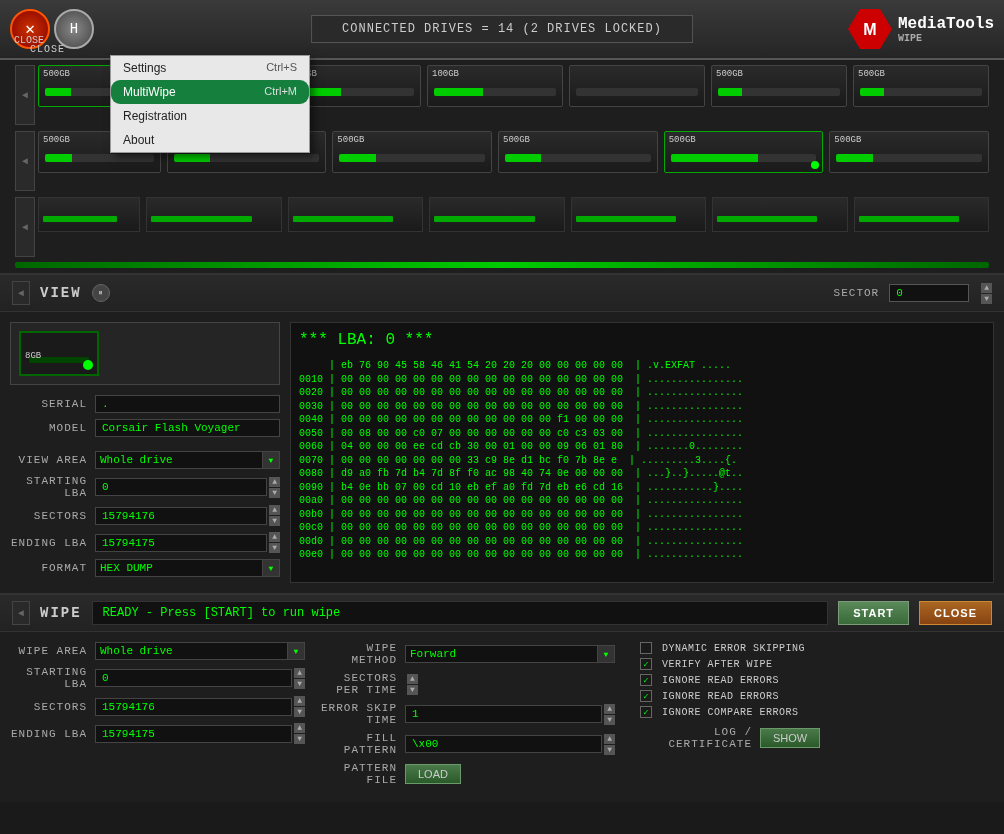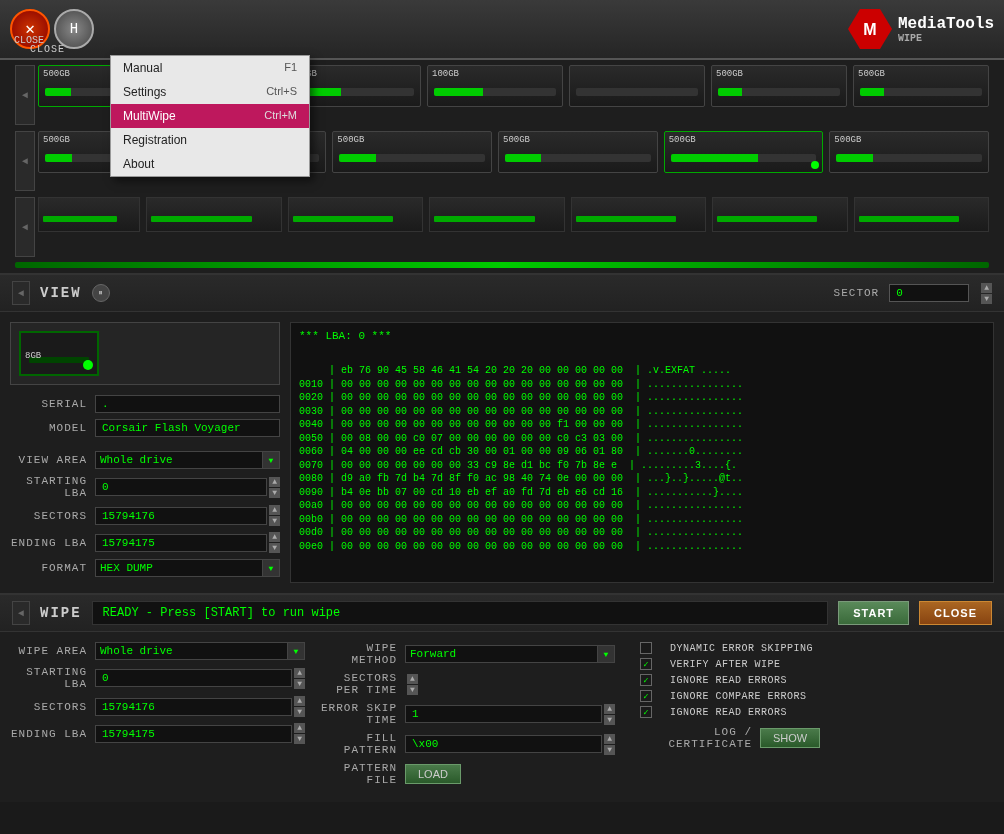--- a/index.html
+++ b/index.html
@@ -96,22 +96,23 @@
     .dropdown-item {
       display: flex;
       justify-content: space-between;
       padding: 5px 12px;
       color: #222;
       font-size: 12px;
       cursor: pointer;
       font-family: Arial, sans-serif;
     }
     .dropdown-item:hover, .dropdown-item.active {
-      background: #be185d;
+      background: #15803d;
       color: #ffffff;
+      border-radius: 9px;
     }
     .dropdown-item .shortcut { color: #555; font-size: 11px; }
     .dropdown-item.active .shortcut { color: #ddd; }
 
     
     .drives-area {
       background: #1e1e1e;
       padding: 8px 15px;
       border-bottom: 2px solid #333;
     }
@@ -358,22 +359,22 @@
       border: 1px solid #333;
       padding: 6px 8px;
       overflow: hidden;
       font-family: 'Courier New', monospace;
       font-size: 11px;
       color: #00ff00;
       line-height: 1.4;
     }
     .hex-title {
       color: #00ff00;
-      margin-bottom: 20px;
-      font-size: 11px;
+      margin-bottom: 8px;
+      font-size: 16px;
     }
     .hex-line {
       white-space: pre;
       font-size: 10px;
       line-height: 1.35;
     }
 
     
     .wipe-section {
       background: #1e1e1e;
@@ -424,21 +425,21 @@
       padding: 10px;
       gap: 15px;
     }
     .wipe-col { flex: 1; }
     .wipe-col-mid { flex: 1; }
     .wipe-col-right { flex: 1.2; }
 
     .checkbox-row {
       display: flex;
       align-items: center;
-      gap: 18px;
+      gap: 10px;
       margin-bottom: 4px;
     }
     .checkbox-box {
       width: 12px;
       height: 12px;
       border: 1px solid #666;
       background: #1a1a1a;
       display: flex;
       align-items: center;
       justify-content: center;
@@ -489,41 +490,38 @@
   </style>
 </head>
 <body>
 
 <div class="top-bar">
   <div class="top-bar-left">
     <div class="close-btn">✕</div>
     <div style="color:#ccc;font-size:10px;margin-top:22px;position:absolute;left:14px;">CLOSE</div>
     <div class="help-btn" style="margin-top:0;">H</div>
   </div>
+  <div class="connected-drives">CONNECTED DRIVES = 14 (2 DRIVES LOCKED)</div>
   <div class="mediatools-logo">
     <div style="display:flex;align-items:center;gap:6px;">
       <svg width="44" height="44" viewBox="0 0 44 44">
         <polygon points="12,2 32,2 44,22 32,42 12,42 0,22" fill="#cc0000"></polygon>
         <text x="22" y="28" text-anchor="middle" fill="white" font-size="16" font-weight="bold" font-family="Arial">M</text>
       </svg>
       <div class="logo-text">
         <span class="lt1">MediaTools</span>
         <span class="lt2">WIPE</span>
       </div>
     </div>
   </div>
 </div>
 
 <div style="position:absolute;top:44px;left:30px;color:#ccc;font-size:10px;z-index:10;letter-spacing:1px;">CLOSE</div>
 
 <div class="dropdown-menu">
-  <div class="dropdown-item">
-    <span>Manual</span>
-    <span class="shortcut">F1</span>
-  </div>
   <div class="dropdown-item">
     <span>Settings</span>
     <span class="shortcut">Ctrl+S</span>
   </div>
   <div class="dropdown-item active">
     <span>MultiWipe</span>
     <span class="shortcut">Ctrl+M</span>
   </div>
   <div class="dropdown-item">
     <span>Registration</span>
@@ -747,20 +745,21 @@
           <div class="hex-line">0020 | 00 00 00 00 00 00 00 00 00 00 00 00 00 00 00 00  | ................</div>
           <div class="hex-line">0030 | 00 00 00 00 00 00 00 00 00 00 00 00 00 00 00 00  | ................</div>
           <div class="hex-line">0040 | 00 00 00 00 00 00 00 00 00 00 00 00 f1 00 00 00  | ................</div>
           <div class="hex-line">0050 | 00 08 00 00 c0 07 00 00 00 00 00 00 c0 c3 03 00  | ................</div>
           <div class="hex-line">0060 | 04 00 00 00 ee cd cb 30 00 01 00 00 09 06 01 80  | .......0........</div>
           <div class="hex-line">0070 | 00 00 00 00 00 00 00 33 c9 8e d1 bc f0 7b 8e e  | .........3....{.</div>
           <div class="hex-line">0080 | d9 a0 fb 7d b4 7d 8f f0 ac 98 40 74 0e 00 00 00  | ...}..}.....@t..</div>
           <div class="hex-line">0090 | b4 0e bb 07 00 cd 10 eb ef a0 fd 7d eb e6 cd 16  | ...........}....</div>
           <div class="hex-line">00a0 | 00 00 00 00 00 00 00 00 00 00 00 00 00 00 00 00  | ................</div>
           <div class="hex-line">00b0 | 00 00 00 00 00 00 00 00 00 00 00 00 00 00 00 00  | ................</div>
+          <div class="hex-line">00c0 | 00 00 00 00 00 00 00 00 00 00 00 00 00 00 00 00  | ................</div>
           <div class="hex-line">00d0 | 00 00 00 00 00 00 00 00 00 00 00 00 00 00 00 00  | ................</div>
           <div class="hex-line">00e0 | 00 00 00 00 00 00 00 00 00 00 00 00 00 00 00 00  | ................</div>
         </div>
     </div>
   </div>
 </div>
 
 <div class="wipe-section">
   <div class="wipe-header">
     <div class="left-nav-btn" style="height:24px;width:18px;">◄</div>
@@ -855,25 +854,25 @@
           <div class="checkbox-row">
             <div class="checkbox-box checked"></div>
             <span class="checkbox-label">VERIFY AFTER WIPE</span>
           </div>
           <div class="checkbox-row">
             <div class="checkbox-box checked"></div>
             <span class="checkbox-label">IGNORE READ ERRORS</span>
           </div>
           <div class="checkbox-row">
             <div class="checkbox-box checked"></div>
-            <span class="checkbox-label">IGNORE COMPARE ERRORS</span>
+            <span class="checkbox-label">IGNORE READ ERRORS</span>
           </div>
           <div class="checkbox-row">
             <div class="checkbox-box checked"></div>
-            <span class="checkbox-label">IGNORE READ ERRORS</span>
+            <span class="checkbox-label">IGNORE COMPARE ERRORS</span>
           </div>
         </div>
       <div class="form-row" style="margin-top:8px;">
         <span class="form-label" style="width:120px;">LOG / CERTIFICATE</span>
         <button class="btn-show">SHOW</button>
       </div>
     </div>
   </div>
 </div>
 

